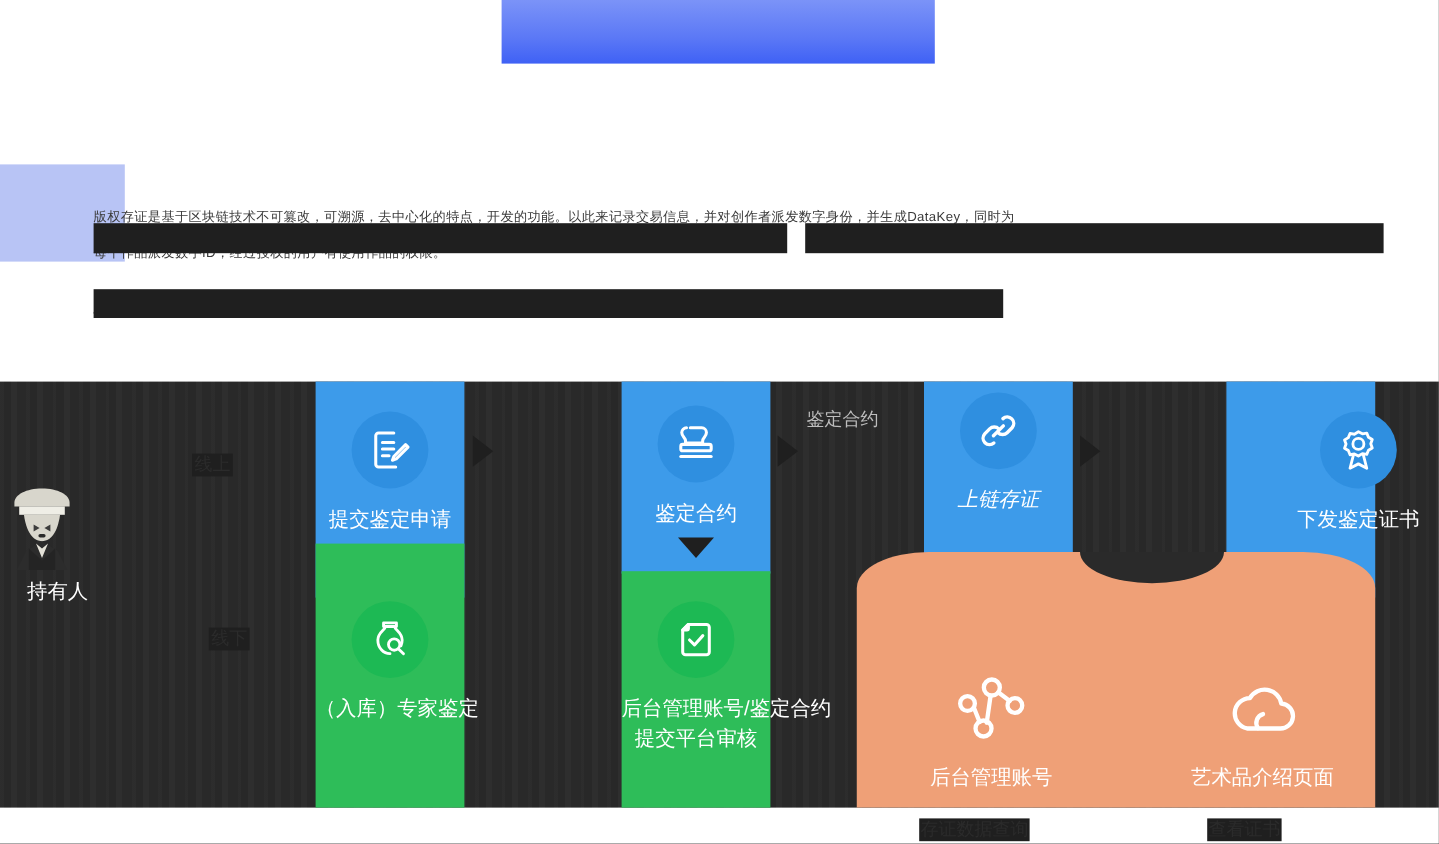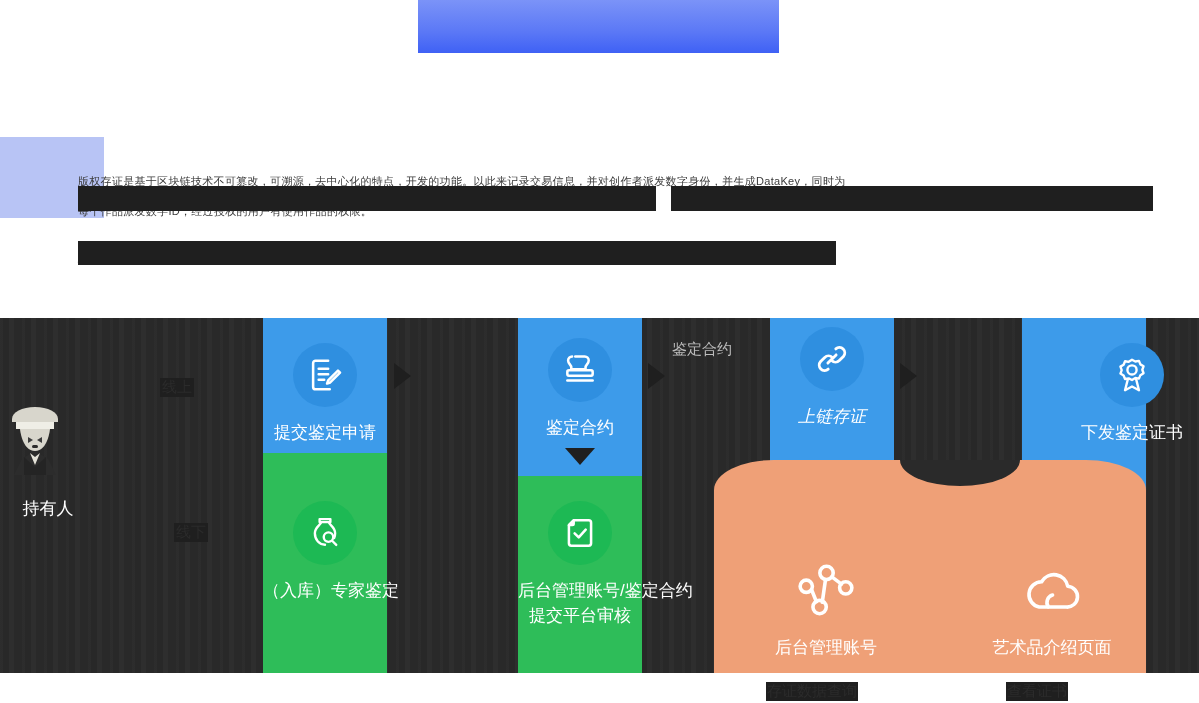--- a/index.html
+++ b/index.html
@@ -134,21 +134,21 @@
   #label-contract{
     position:absolute; left:672px; top:22px;
     font-size:15px; color:#bdbdbd; white-space:nowrap;
   }
 
   
   #holder{
     position:absolute; left:0; top:85px; width:96px; text-align:center;
   }
   #holder-label{
-    margin-top:22px; font-size:17px; color:#ffffff; white-space:nowrap;
+    margin-top:6px; font-size:17px; color:#ffffff; white-space:nowrap;
   }
 
   
   .bottom-label{
     position:absolute; font-size:15px; color:#2b2b2b;
     background:#1f1f1f; padding:0 1px; white-space:nowrap;
   }
   #bottom-label-1{ left:766px; top:682px; }
   #bottom-label-2{ left:1006px; top:682px; }
 

